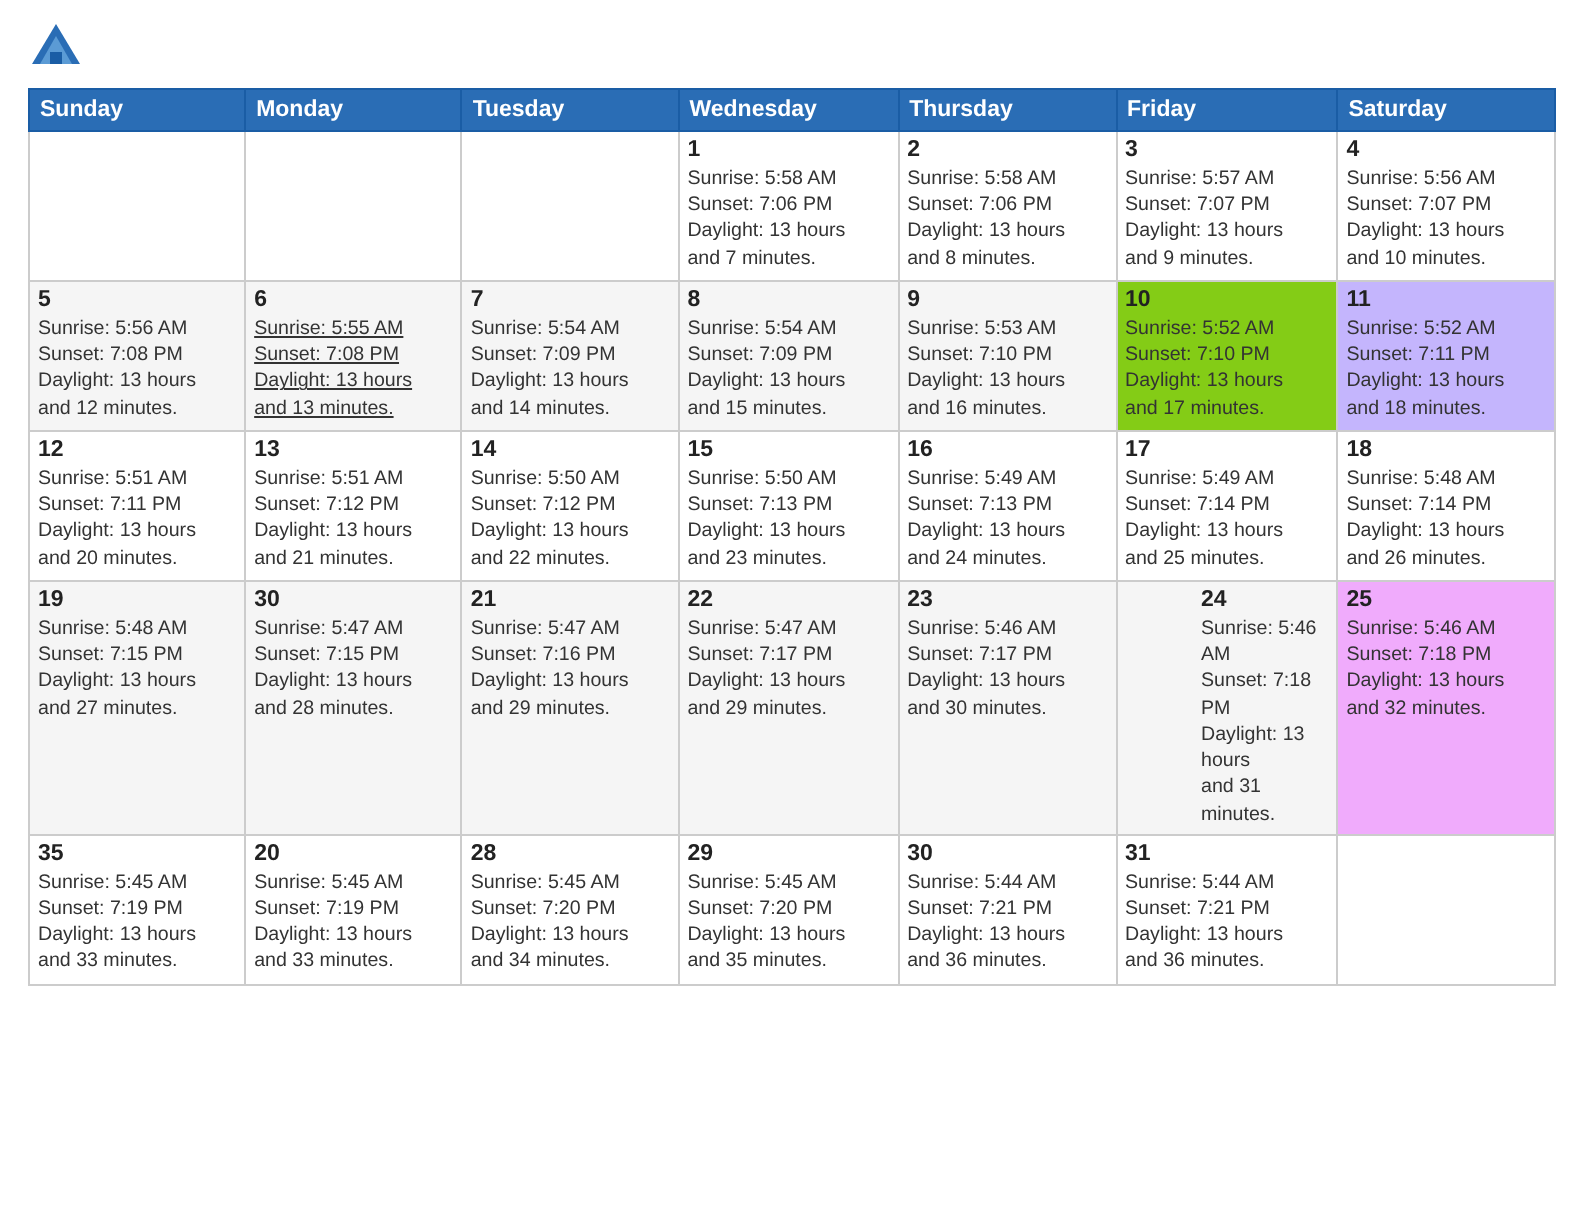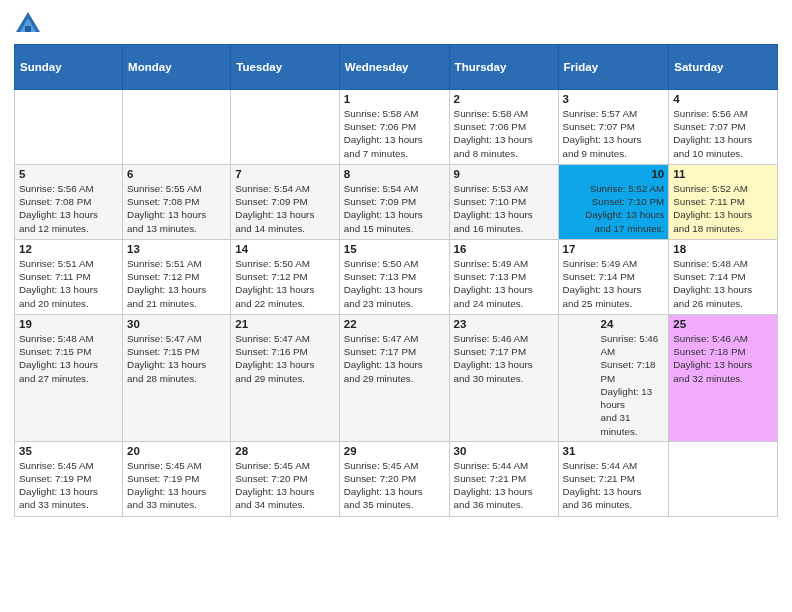--- a/index.html
+++ b/index.html
@@ -60,21 +60,21 @@
       color: #555;
     }
     .calendar {
       width: 100%;
       border-collapse: collapse;
     }
     .calendar th {
       background: #2a6db5;
       color: #fff;
       text-align: left;
-      padding: 16px 5px;
+      padding: 4px 5px;
       font-size: 11.5px;
       font-weight: bold;
       border: 1px solid #1a5da5;
     }
     .calendar td {
       vertical-align: top;
       border: 1px solid #ccc;
       padding: 3px 4px;
       width: 113px;
       height: 75px;
@@ -169,21 +169,21 @@
         <tr>
           <td style="background: rgb(245, 245, 245);">
             <div class="day-num">5</div>
             <div class="day-info" style="white-space: pre-line;">Sunrise: 5:56 AM
 Sunset: 7:08 PM
 Daylight: 13 hours
 and 12 minutes.</div>
           </td>
           <td style="background: rgb(245, 245, 245);">
             <div class="day-num">6</div>
-            <div class="day-info" style="white-space: pre-line;">Sunrise: 5:55 AM
+            <div class="day-info" style="white-space: pre-line; text-decoration: underline;">Sunrise: 5:55 AM
 Sunset: 7:08 PM
 Daylight: 13 hours
 and 13 minutes.</div>
           </td>
           <td style="background: rgb(245, 245, 245);">
             <div class="day-num">7</div>
             <div class="day-info" style="white-space: pre-line;">Sunrise: 5:54 AM
 Sunset: 7:09 PM
 Daylight: 13 hours
 and 14 minutes.</div>
@@ -195,28 +195,28 @@
 Daylight: 13 hours
 and 15 minutes.</div>
           </td>
           <td style="background: rgb(245, 245, 245);">
             <div class="day-num">9</div>
             <div class="day-info" style="white-space: pre-line;">Sunrise: 5:53 AM
 Sunset: 7:10 PM
 Daylight: 13 hours
 and 16 minutes.</div>
           </td>
-          <td style="background: #0ea5e9; text-align: right;">
+          <td style="background: #84cc16;">
             <div class="day-num">10</div>
             <div class="day-info" style="white-space: pre-line;">Sunrise: 5:52 AM
 Sunset: 7:10 PM
 Daylight: 13 hours
 and 17 minutes.</div>
           </td>
-          <td style="background: #fef9c3;">
+          <td style="background: #c4b5fd;">
             <div class="day-num">11</div>
             <div class="day-info" style="white-space: pre-line;">Sunrise: 5:52 AM
 Sunset: 7:11 PM
 Daylight: 13 hours
 and 18 minutes.</div>
           </td>
         </tr>
         <tr>
           <td>
             <div class="day-num">12</div>

